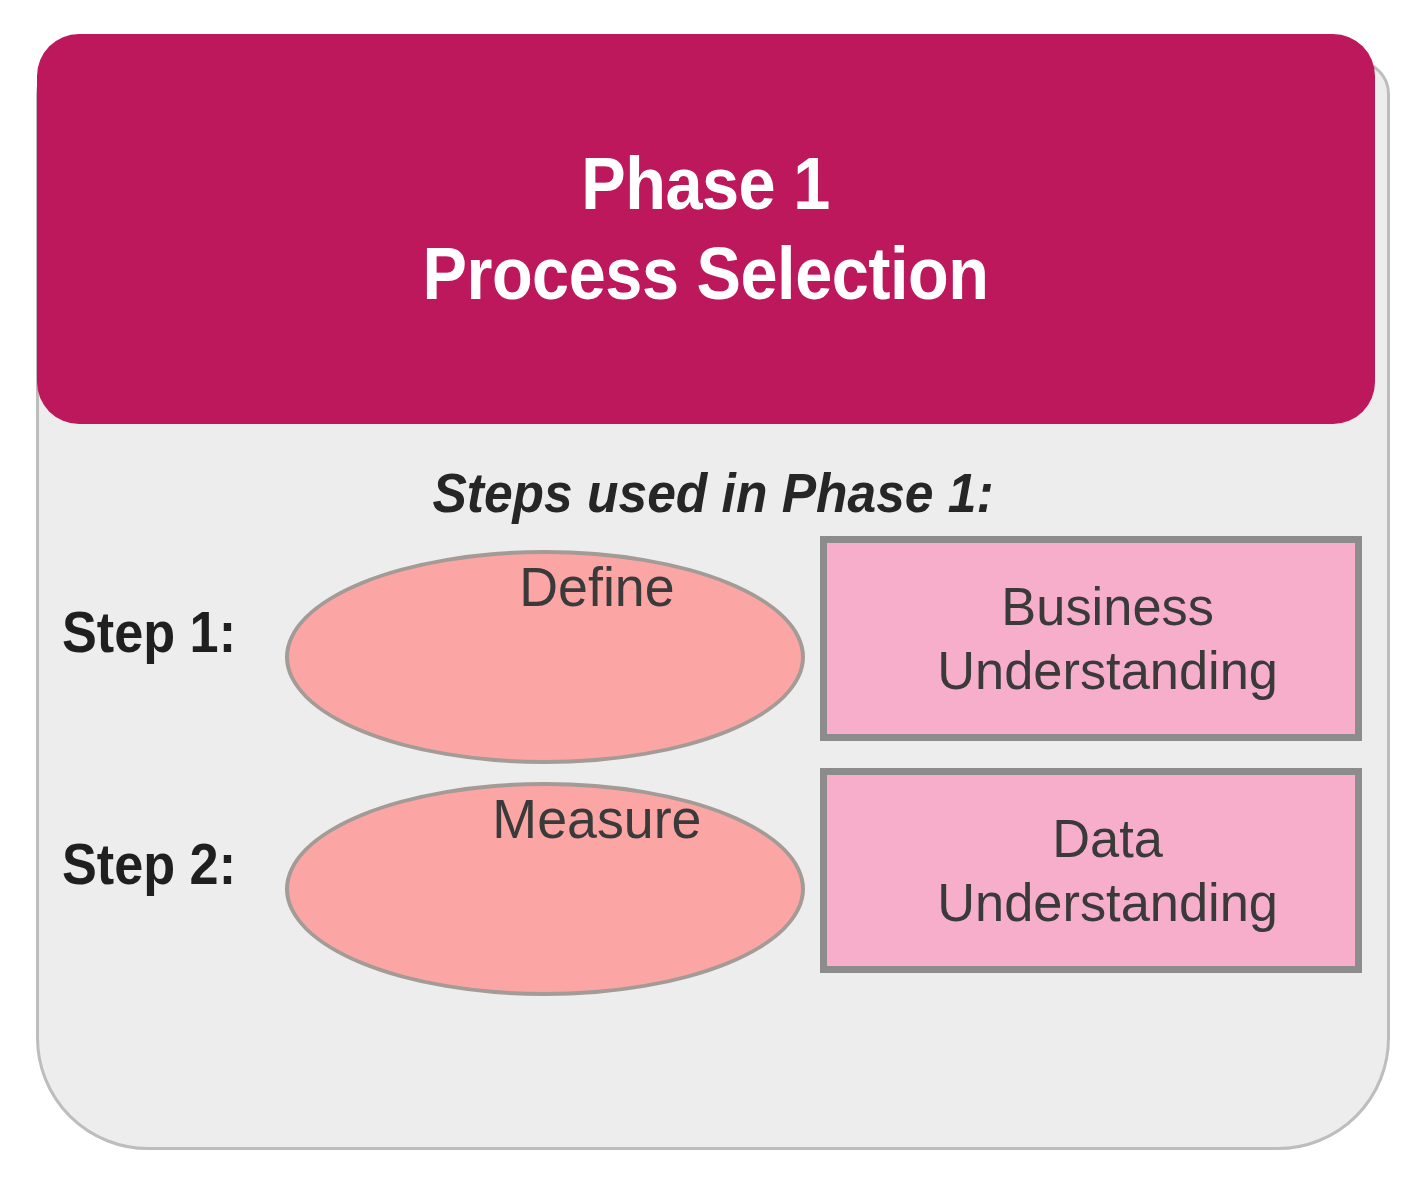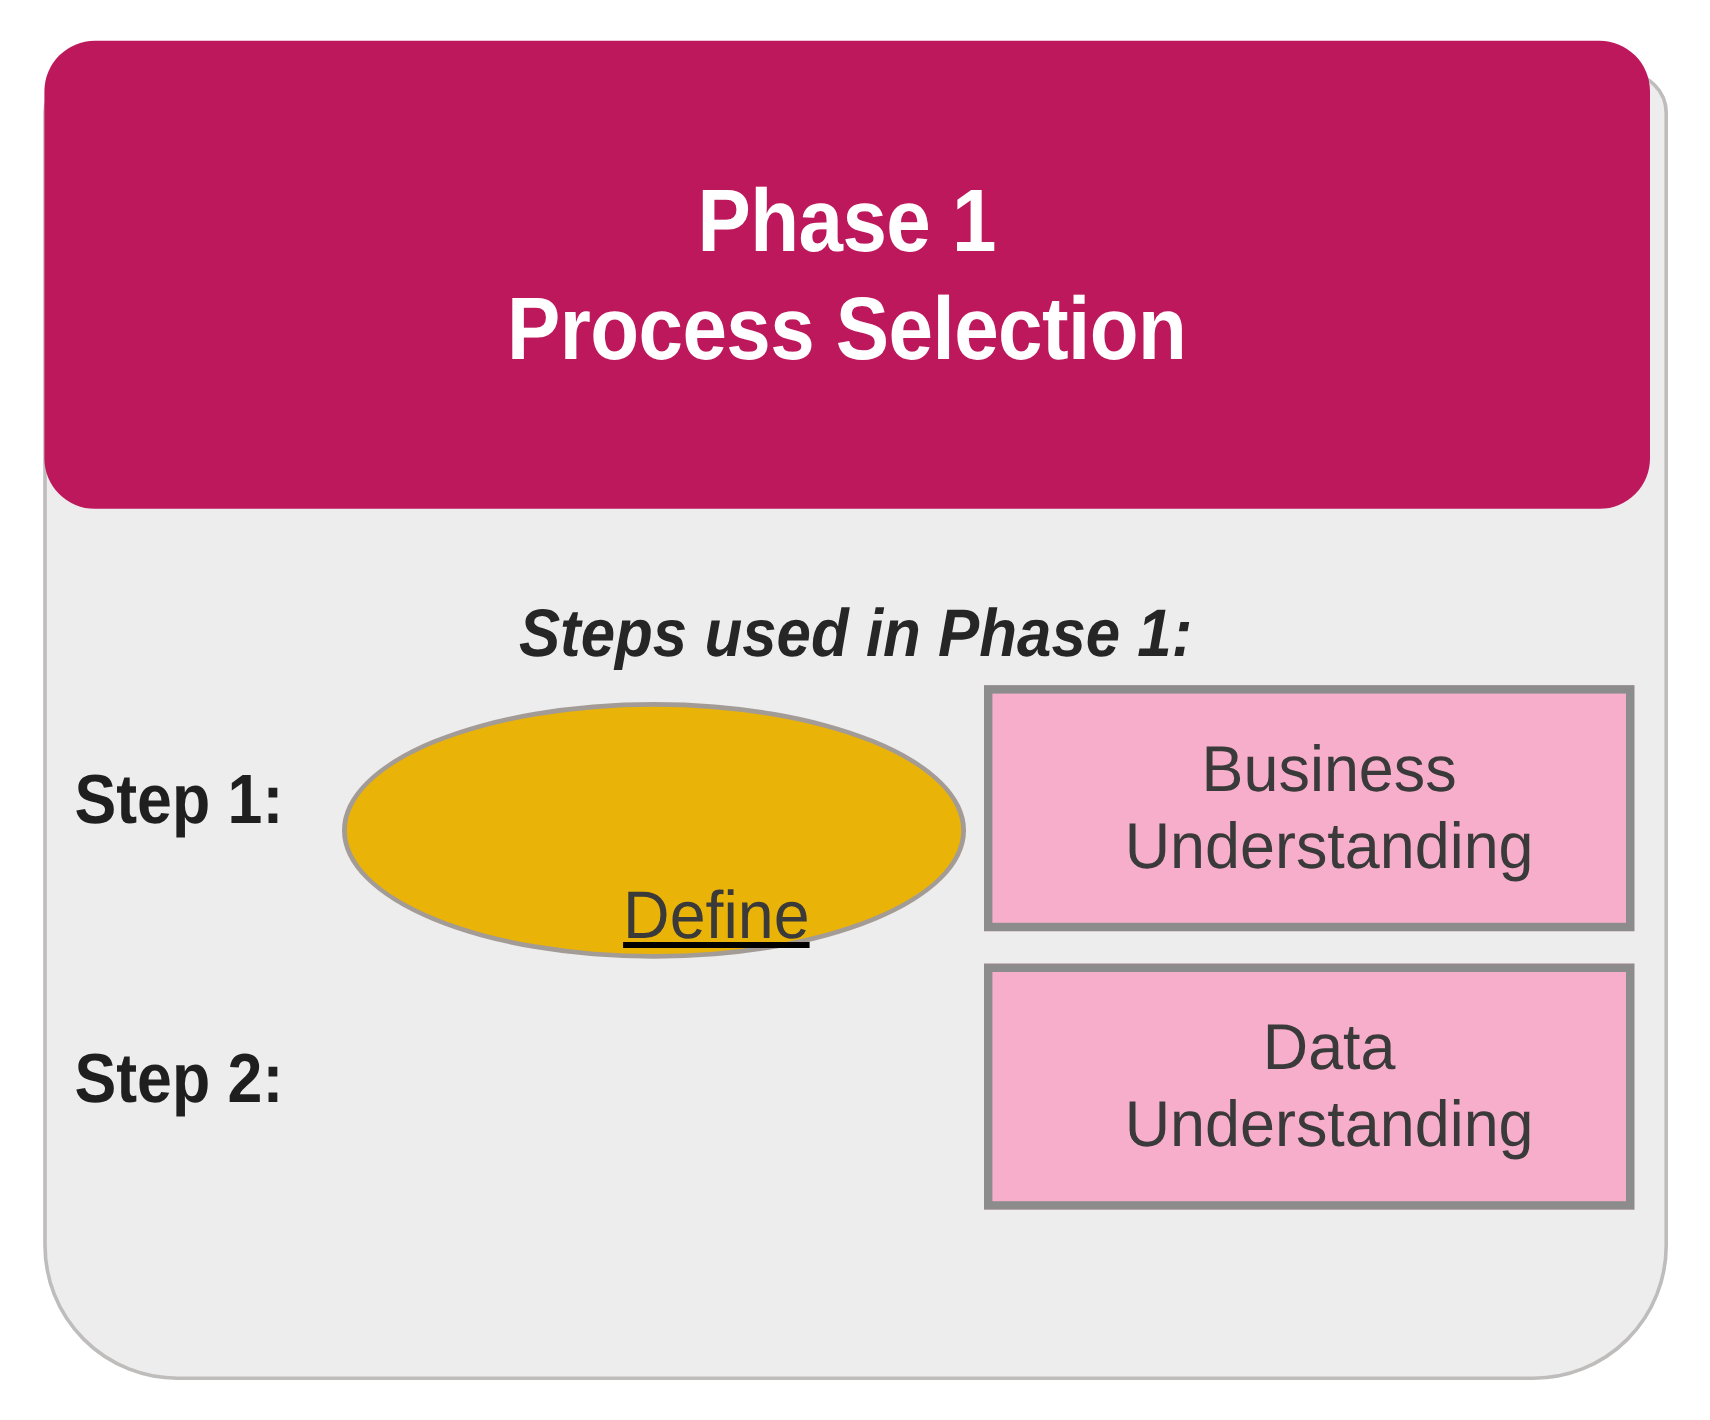--- a/index.html
+++ b/index.html
@@ -62,21 +62,21 @@
     transform: scaleX(0.90);
     transform-origin: center;
     white-space: pre-line;
   }
   .phase-header-text .line2 { display: block; }
 
   
   .phase-body {
     position: absolute;
     left: 36px;
-    top: 443px;
+    top: 408px;
     width: 1142px;
     height: 726px;
     z-index: 2;
   }
 
   .steps-caption {
     position: absolute;
     left: 0;
     top: 52px;
     width: 1354px;
@@ -113,27 +113,26 @@
     white-space: nowrap;
   }
 
   .step-ellipse {
     position: absolute;
     left: 249px;
     top: 14px;
     width: 520px;
     height: 214px;
     box-sizing: border-box;
-    background: #eab308;
+    background: #fca5a5;
     border: 4px solid #a39b96;
     border-radius: 50%;
     display: flex;
-    align-items: flex-end;
+    align-items: flex-start;
     justify-content: center;
-    text-decoration: underline;
   }
   .step-ellipse-text {
     font-size: 56px;
     color: #3a3a3a;
     transform: translateX(52px) scaleX(0.96);
     transform-origin: center;
     white-space: nowrap;
   }
 
   .crisp-box {
@@ -177,20 +176,23 @@
         <span class="step-ellipse-text">Define</span>
       </div>
       <div class="crisp-box">
         <span class="crisp-box-text">Business
 Understanding</span>
       </div>
     </div>
 
     <div class="step-row row2">
       <div class="step-label">Step 2:</div>
+      <div class="step-ellipse">
+        <span class="step-ellipse-text">Measure</span>
+      </div>
       <div class="crisp-box">
         <span class="crisp-box-text">Data
 Understanding</span>
       </div>
     </div>
 
   </div>
 
   <div class="phase-header">
     <div class="phase-header-text">

